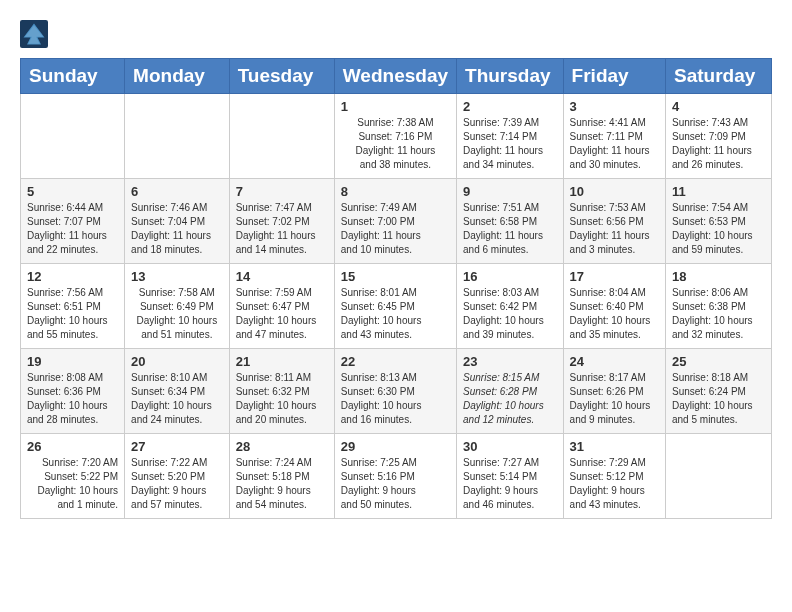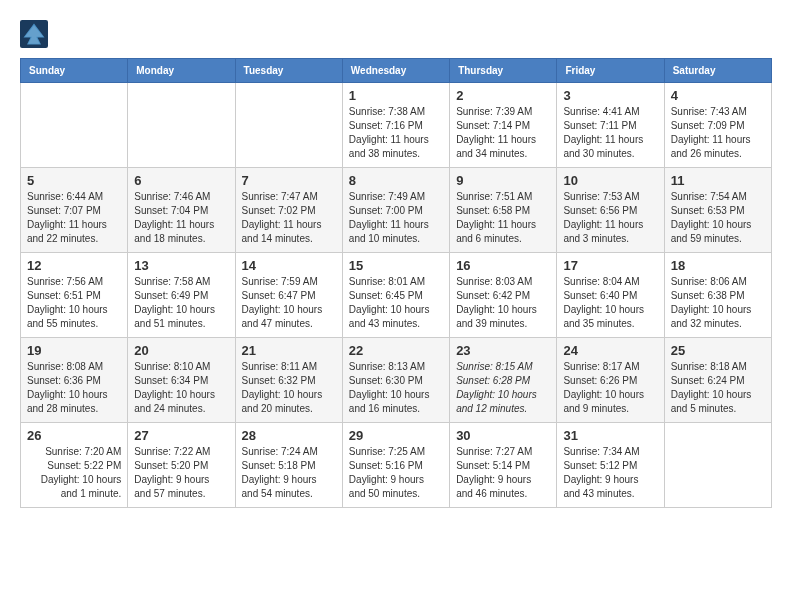--- a/index.html
+++ b/index.html
@@ -48,21 +48,21 @@
     }
     .calendar {
       width: 100%;
       border-collapse: collapse;
       border: 1px solid #ccc;
     }
     .calendar th {
       background: #4a7fc1;
       color: #fff;
       padding: 6px 8px;
-      font-size: 10px;
+      font-size: 19px;
       font-weight: bold;
       border: 1px solid #3a6aaa;
       text-align: left;
     }
     .calendar td {
       border: 1px solid #ccc;
       vertical-align: top;
       padding: 5px 6px;
       width: calc(100% / 7);
       height: 85px;
@@ -120,21 +120,21 @@
         <th>Saturday</th>
       </tr>
   </thead>
   <tbody id="calendar-body">
   <tr>
         <td class="empty-cell"></td>
         <td class="empty-cell"></td>
         <td class="empty-cell"></td>
         <td>
           <div class="day-number">1</div>
-          <div class="day-info" style="white-space: pre-line;">Sunrise: 7:38 AM
+          <div class="day-info" style="white-space: pre-line; text-align: center;">Sunrise: 7:38 AM
 Sunset: 7:16 PM
 Daylight: 11 hours
 and 38 minutes.</div>
         </td>
         <td>
           <div class="day-number">2</div>
           <div class="day-info" style="white-space: pre-line;">Sunrise: 7:39 AM
 Sunset: 7:14 PM
 Daylight: 11 hours
 and 34 minutes.</div>
@@ -208,21 +208,21 @@
       <tr>
         <td>
           <div class="day-number">12</div>
           <div class="day-info" style="white-space: pre-line;">Sunrise: 7:56 AM
 Sunset: 6:51 PM
 Daylight: 10 hours
 and 55 minutes.</div>
         </td>
         <td>
           <div class="day-number">13</div>
-          <div class="day-info" style="white-space: pre-line;">Sunrise: 7:58 AM
+          <div class="day-info" style="white-space: pre-line; text-align: center;">Sunrise: 7:58 AM
 Sunset: 6:49 PM
 Daylight: 10 hours
 and 51 minutes.</div>
         </td>
         <td>
           <div class="day-number">14</div>
           <div class="day-info" style="white-space: pre-line;">Sunrise: 7:59 AM
 Sunset: 6:47 PM
 Daylight: 10 hours
 and 47 minutes.</div>
@@ -338,21 +338,21 @@
         </td>
         <td>
           <div class="day-number">30</div>
           <div class="day-info" style="white-space: pre-line;">Sunrise: 7:27 AM
 Sunset: 5:14 PM
 Daylight: 9 hours
 and 46 minutes.</div>
         </td>
         <td>
           <div class="day-number">31</div>
-          <div class="day-info" style="white-space: pre-line;">Sunrise: 7:34 AM
+          <div class="day-info" style="white-space: pre-line;">Sunrise: 7:29 AM
 Sunset: 5:12 PM
 Daylight: 9 hours
 and 43 minutes.</div>
         </td>
         <td class="empty-cell"></td>
       </tr>
     </tbody>
 </table>
 
 </body></html>

